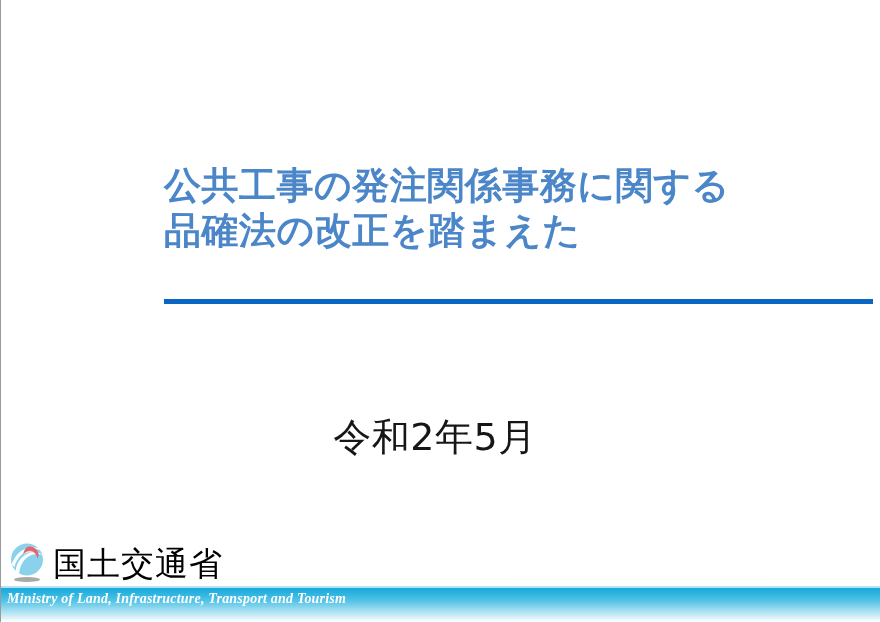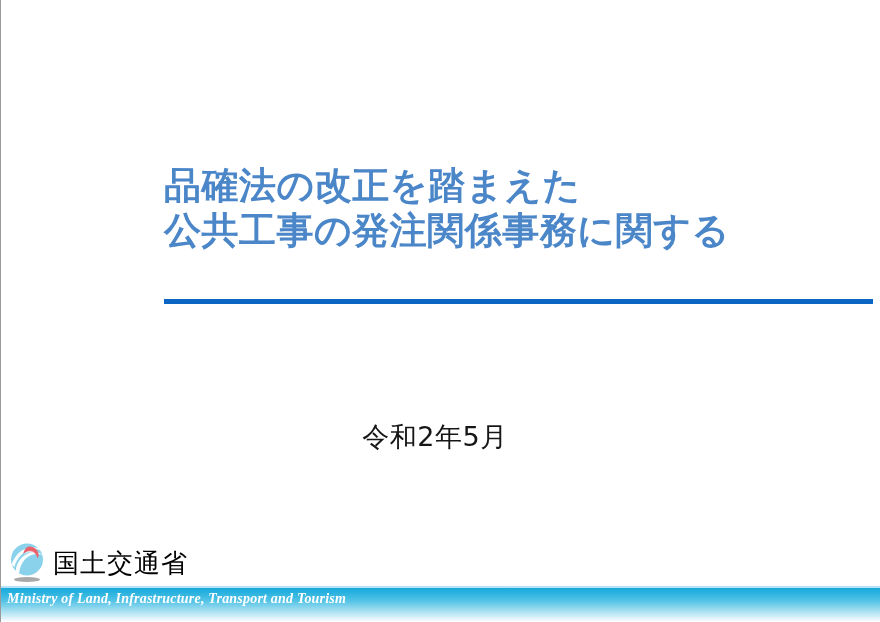--- a/index.html
+++ b/index.html
@@ -51,21 +51,21 @@
   #subtitle-block {
     position: absolute;
     left: 0;
     top: 412px;
     width: 880px;
     text-align: center;
   }
   .subtitle-line {
     font-family: "DejaVu Sans", "Liberation Sans", sans-serif;
     font-weight: normal;
-    font-size: 27px;
+    font-size: 38px;
     line-height: 50px;
     color: #161616;
     letter-spacing: 0.5px;
     white-space: nowrap;
     
     padding-right: 12px;
   }
 
   
   #footer-logo {
@@ -77,21 +77,21 @@
     align-items: center;
   }
   #mlit-emblem {
     width: 40px;
     height: 42px;
     flex: 0 0 auto;
     display: block;
   }
   #ministry-jp {
     font-family: "DejaVu Sans", "Liberation Sans", sans-serif;
-    font-size: 26px;
+    font-size: 33px;
     line-height: 33px;
     font-weight: normal;
     color: #000000;
     letter-spacing: 1px;
     margin-left: 6px;
     white-space: nowrap;
   }
 
   
   #footer-bar {
@@ -130,22 +130,22 @@
     letter-spacing: 0.2px;
     white-space: nowrap;
   }
 </style>
 </head>
 <body>
 
 <div id="slide">
 
   <div id="title-block">
+    <div class="title-line">公共工事の発注関係事務に関する</div>
     <div class="title-line">品確法の改正を踏まえた</div>
-    <div class="title-line">公共工事の発注関係事務に関する</div>
   </div>
 
   <div id="title-rule"></div>
 
   <div id="subtitle-block">
     <div class="subtitle-line">令和2年5月</div>
   </div>
 
   <div id="footer-logo">
     <svg id="mlit-emblem" viewBox="0 0 40 42" aria-hidden="true">

